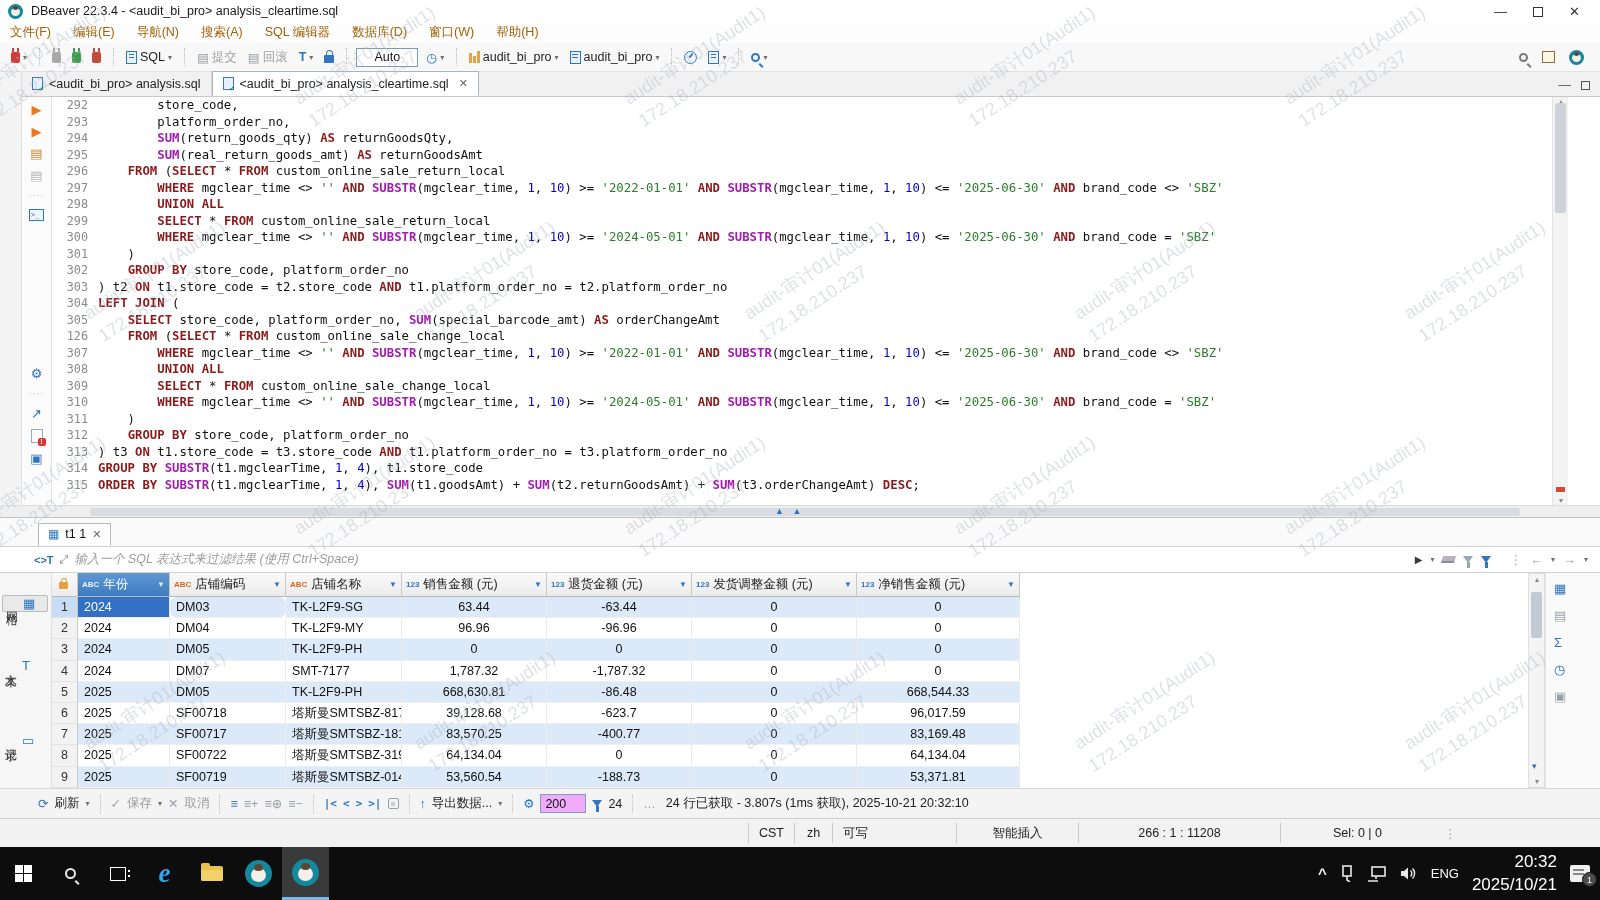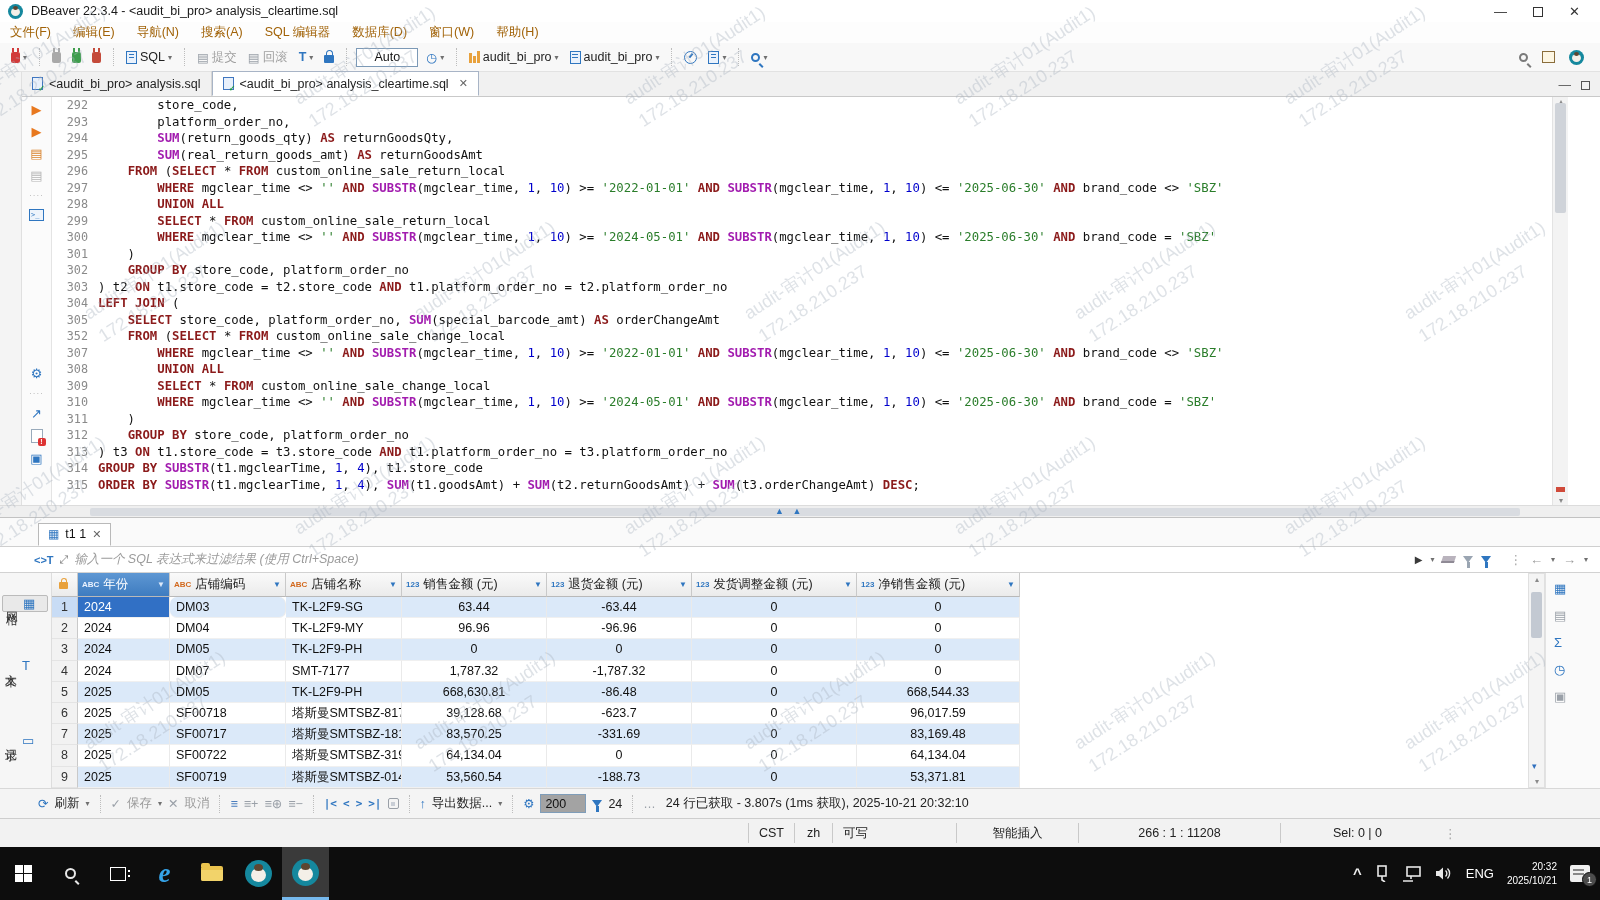--- a/index.html
+++ b/index.html
@@ -127,21 +127,21 @@
   .fetchmore { position:absolute; left:3px; bottom:16px; color:#2f6fbe; font-size:9px; }
   .panel-rail { left:1545px; top:573px; width:55px; height:215px; background:#fafafa; border-left:1px solid #e2e2e2; display:flex; flex-direction:column; align-items:flex-start; padding:8px 0 0 8px; gap:12px; }
   .panel-rail span { font-size:13px; }
 
   .rtoolbar { left:0; top:788px; width:1600px; height:30px; background:#f4f4f4; border-top:1px solid #d8d8d8; display:flex; align-items:center; padding-left:38px; gap:6px; }
   .blue { color:#2f76c0; } .grayic { color:#9aa0a8; } .edge { color:#4a7dbd; }
   .rtb-label { color:#222; } .rtb-label.dim { color:#9a9a9a; }
   .navic { color:#2f76c0; font-weight:bold; font-size:11px; font-family:"DejaVu Sans Mono",monospace; }
   .focusbox { width:11px; height:11px; border:1.3px solid #9aa0a8; border-radius:2px; position:relative; }
   .focusbox::after { content:""; position:absolute; left:2.5px; top:2.5px; width:4px; height:4px; background:#c9ced6; }
-  .fetchinput { width:46px; height:19px; border:1px solid #7f9db9; background:#a3a3a3; padding:0 4px; display:flex; align-items:center; }
+  .fetchinput { width:46px; height:19px; border:1px solid #7f9db9; background:#f0abfc; padding:0 4px; display:flex; align-items:center; }
   .rstatus { color:#222; margin-left:4px; white-space:nowrap; }
 
   
   .statusbar { left:0; top:818px; width:1600px; height:29px; background:#f2f2f2; border-top:1px solid #cecece; display:flex; align-items:center; }
   .sb-spacer { width:748px; flex:none; }
   .sb-cell { border-left:1px solid #c9c9c9; height:20px; display:flex; align-items:center; justify-content:center; padding:0 10px; color:#222; flex:none; }
   .sb-dots { color:#aaa; margin-left:10px; }
 
   
   .taskbar { left:0; top:847px; width:1600px; height:53px; background:#0d0d0d; display:flex; align-items:center; z-index:90; }
@@ -156,21 +156,21 @@
   .folder { width:22px; height:15px; background:#e9c24d; border-radius:2px; position:relative; }
   .folder::before { content:""; position:absolute; left:0; top:-3px; width:9px; height:4px; background:#e9c24d; border-radius:2px 2px 0 0; }
   .folder::after { content:""; position:absolute; left:0; top:4px; width:22px; height:11px; background:#f2d36a; border-radius:0 0 2px 2px; }
   .beaver.big { width:27px; height:27px; }
   .beaver.big::after { left:6px; top:8px; width:15px; height:14px; }
   .beaver.big::before { left:9px; top:4px; width:9px; height:7px; }
   .tray { margin-left:auto; display:flex; align-items:center; gap:13px; padding-right:10px; color:#fff; }
   .chev { font-size:15px; font-weight:bold; color:#eee; }
   .tray svg { display:block; }
   .lang { font-size:13px; }
-  .clock { text-align:right; font-size:10px; line-height:1.35; }
+  .clock { text-align:right; font-size:17px; line-height:1.35; }
   .notif { position:relative; width:20px; height:17px; background:#f0f0f0; border-radius:2px; }
   .notif::after { content:""; position:absolute; left:3px; top:4px; width:11px; height:1.6px; background:#888; box-shadow:0 4px 0 #888; }
   .badge { position:absolute; right:-7px; bottom:-5px; width:15px; height:15px; border-radius:50%; background:#4c4c4c; border:1.5px solid #0d0d0d; color:#fff; font-size:9px; display:flex; align-items:center; justify-content:center; }
 
   
   .wm-layer { left:0; top:0; width:1600px; height:847px; pointer-events:none; z-index:40; overflow:hidden; }
   .wm { position:absolute; transform:rotate(-33deg); color:#aab4c0; opacity:.38; font-size:18px; line-height:1.5; white-space:nowrap; }
 </style>
 </head>
 <body>
@@ -318,21 +318,21 @@
       <div class="code-line"><span class="lineno">296</span><span class="codetext"><span class="sg-p">    </span><span class="sg-k">FROM</span><span class="sg-p"> (</span><span class="sg-k">SELECT</span><span class="sg-p"> * </span><span class="sg-k">FROM</span><span class="sg-p"> custom_online_sale_return_local</span></span></div>
       <div class="code-line"><span class="lineno">297</span><span class="codetext"><span class="sg-p">        </span><span class="sg-k">WHERE</span><span class="sg-p"> mgclear_time &lt;&gt; </span><span class="sg-s">''</span><span class="sg-p"> </span><span class="sg-k">AND</span><span class="sg-p"> </span><span class="sg-f">SUBSTR</span><span class="sg-p">(mgclear_time, </span><span class="sg-n">1</span><span class="sg-p">, </span><span class="sg-n">10</span><span class="sg-p">) &gt;= </span><span class="sg-s">'2022-01-01'</span><span class="sg-p"> </span><span class="sg-k">AND</span><span class="sg-p"> </span><span class="sg-f">SUBSTR</span><span class="sg-p">(mgclear_time, </span><span class="sg-n">1</span><span class="sg-p">, </span><span class="sg-n">10</span><span class="sg-p">) &lt;= </span><span class="sg-s">'2025-06-30'</span><span class="sg-p"> </span><span class="sg-k">AND</span><span class="sg-p"> brand_code &lt;&gt; </span><span class="sg-s">'SBZ'</span></span></div>
       <div class="code-line"><span class="lineno">298</span><span class="codetext"><span class="sg-p">        </span><span class="sg-k">UNION ALL</span></span></div>
       <div class="code-line"><span class="lineno">299</span><span class="codetext"><span class="sg-p">        </span><span class="sg-k">SELECT</span><span class="sg-p"> * </span><span class="sg-k">FROM</span><span class="sg-p"> custom_online_sale_return_local</span></span></div>
       <div class="code-line"><span class="lineno">300</span><span class="codetext"><span class="sg-p">        </span><span class="sg-k">WHERE</span><span class="sg-p"> mgclear_time &lt;&gt; </span><span class="sg-s">''</span><span class="sg-p"> </span><span class="sg-k">AND</span><span class="sg-p"> </span><span class="sg-f">SUBSTR</span><span class="sg-p">(mgclear_time, </span><span class="sg-n">1</span><span class="sg-p">, </span><span class="sg-n">10</span><span class="sg-p">) &gt;= </span><span class="sg-s">'2024-05-01'</span><span class="sg-p"> </span><span class="sg-k">AND</span><span class="sg-p"> </span><span class="sg-f">SUBSTR</span><span class="sg-p">(mgclear_time, </span><span class="sg-n">1</span><span class="sg-p">, </span><span class="sg-n">10</span><span class="sg-p">) &lt;= </span><span class="sg-s">'2025-06-30'</span><span class="sg-p"> </span><span class="sg-k">AND</span><span class="sg-p"> brand_code = </span><span class="sg-s">'SBZ'</span></span></div>
       <div class="code-line"><span class="lineno">301</span><span class="codetext"><span class="sg-p">    )</span></span></div>
       <div class="code-line"><span class="lineno">302</span><span class="codetext"><span class="sg-p">    </span><span class="sg-k">GROUP BY</span><span class="sg-p"> store_code, platform_order_no</span></span></div>
       <div class="code-line"><span class="lineno">303</span><span class="codetext"><span class="sg-p">) t2 </span><span class="sg-k">ON</span><span class="sg-p"> t1.store_code = t2.store_code </span><span class="sg-k">AND</span><span class="sg-p"> t1.platform_order_no = t2.platform_order_no</span></span></div>
       <div class="code-line"><span class="lineno">304</span><span class="codetext"><span class="sg-k">LEFT JOIN</span><span class="sg-p"> (</span></span></div>
       <div class="code-line"><span class="lineno">305</span><span class="codetext"><span class="sg-p">    </span><span class="sg-k">SELECT</span><span class="sg-p"> store_code, platform_order_no, </span><span class="sg-f">SUM</span><span class="sg-p">(special_barcode_amt) </span><span class="sg-k">AS</span><span class="sg-p"> orderChangeAmt</span></span></div>
-      <div class="code-line"><span class="lineno">352</span><span class="codetext"><span class="sg-p">    </span><span class="sg-k">FROM</span><span class="sg-p"> (</span><span class="sg-k">SELECT</span><span class="sg-p"> * </span><span class="sg-k">FROM</span><span class="sg-p"> custom_online_sale_change_local</span></span></div>
+      <div class="code-line"><span class="lineno">126</span><span class="codetext"><span class="sg-p">    </span><span class="sg-k">FROM</span><span class="sg-p"> (</span><span class="sg-k">SELECT</span><span class="sg-p"> * </span><span class="sg-k">FROM</span><span class="sg-p"> custom_online_sale_change_local</span></span></div>
       <div class="code-line"><span class="lineno">307</span><span class="codetext"><span class="sg-p">        </span><span class="sg-k">WHERE</span><span class="sg-p"> mgclear_time &lt;&gt; </span><span class="sg-s">''</span><span class="sg-p"> </span><span class="sg-k">AND</span><span class="sg-p"> </span><span class="sg-f">SUBSTR</span><span class="sg-p">(mgclear_time, </span><span class="sg-n">1</span><span class="sg-p">, </span><span class="sg-n">10</span><span class="sg-p">) &gt;= </span><span class="sg-s">'2022-01-01'</span><span class="sg-p"> </span><span class="sg-k">AND</span><span class="sg-p"> </span><span class="sg-f">SUBSTR</span><span class="sg-p">(mgclear_time, </span><span class="sg-n">1</span><span class="sg-p">, </span><span class="sg-n">10</span><span class="sg-p">) &lt;= </span><span class="sg-s">'2025-06-30'</span><span class="sg-p"> </span><span class="sg-k">AND</span><span class="sg-p"> brand_code &lt;&gt; </span><span class="sg-s">'SBZ'</span></span></div>
       <div class="code-line"><span class="lineno">308</span><span class="codetext"><span class="sg-p">        </span><span class="sg-k">UNION ALL</span></span></div>
       <div class="code-line"><span class="lineno">309</span><span class="codetext"><span class="sg-p">        </span><span class="sg-k">SELECT</span><span class="sg-p"> * </span><span class="sg-k">FROM</span><span class="sg-p"> custom_online_sale_change_local</span></span></div>
       <div class="code-line"><span class="lineno">310</span><span class="codetext"><span class="sg-p">        </span><span class="sg-k">WHERE</span><span class="sg-p"> mgclear_time &lt;&gt; </span><span class="sg-s">''</span><span class="sg-p"> </span><span class="sg-k">AND</span><span class="sg-p"> </span><span class="sg-f">SUBSTR</span><span class="sg-p">(mgclear_time, </span><span class="sg-n">1</span><span class="sg-p">, </span><span class="sg-n">10</span><span class="sg-p">) &gt;= </span><span class="sg-s">'2024-05-01'</span><span class="sg-p"> </span><span class="sg-k">AND</span><span class="sg-p"> </span><span class="sg-f">SUBSTR</span><span class="sg-p">(mgclear_time, </span><span class="sg-n">1</span><span class="sg-p">, </span><span class="sg-n">10</span><span class="sg-p">) &lt;= </span><span class="sg-s">'2025-06-30'</span><span class="sg-p"> </span><span class="sg-k">AND</span><span class="sg-p"> brand_code = </span><span class="sg-s">'SBZ'</span></span></div>
       <div class="code-line"><span class="lineno">311</span><span class="codetext"><span class="sg-p">    )</span></span></div>
       <div class="code-line"><span class="lineno">312</span><span class="codetext"><span class="sg-p">    </span><span class="sg-k">GROUP BY</span><span class="sg-p"> store_code, platform_order_no</span></span></div>
       <div class="code-line"><span class="lineno">313</span><span class="codetext"><span class="sg-p">) t3 </span><span class="sg-k">ON</span><span class="sg-p"> t1.store_code = t3.store_code </span><span class="sg-k">AND</span><span class="sg-p"> t1.platform_order_no = t3.platform_order_no</span></span></div>
       <div class="code-line"><span class="lineno">314</span><span class="codetext"><span class="sg-k">GROUP BY</span><span class="sg-p"> </span><span class="sg-f">SUBSTR</span><span class="sg-p">(t1.mgclearTime, </span><span class="sg-n">1</span><span class="sg-p">, </span><span class="sg-n">4</span><span class="sg-p">), t1.store_code</span></span></div>
       <div class="code-line"><span class="lineno">315</span><span class="codetext"><span class="sg-k">ORDER BY</span><span class="sg-p"> </span><span class="sg-f">SUBSTR</span><span class="sg-p">(t1.mgclearTime, </span><span class="sg-n">1</span><span class="sg-p">, </span><span class="sg-n">4</span><span class="sg-p">), </span><span class="sg-f">SUM</span><span class="sg-p">(t1.goodsAmt) + </span><span class="sg-f">SUM</span><span class="sg-p">(t2.returnGoodsAmt) + </span><span class="sg-f">SUM</span><span class="sg-p">(t3.orderChangeAmt) </span><span class="sg-k">DESC</span><span class="sg-p">;</span></span></div>
     </div>
@@ -490,21 +490,21 @@
         <div class="cell num" style="width: 145px;">-623.7</div>
         <div class="cell num" style="width: 165px;">0</div>
         <div class="cell num" style="width: 163px;">96,017.59</div>
       </div>
       <div class="grow" style="height: 21.2px; line-height: 21.2px;">
         <div class="rnum">7</div>
         <div class="cell stripe" style="width: 92px;">2025</div>
         <div class="cell stripe" style="width: 116px;">SF00717</div>
         <div class="cell stripe" style="width: 116px;">塔斯曼SMTSBZ-1815</div>
         <div class="cell num stripe" style="width: 145px;">83,570.25</div>
-        <div class="cell num stripe" style="width: 145px;">-331.69</div>
+        <div class="cell num stripe" style="width: 145px;">-400.77</div>
         <div class="cell num stripe" style="width: 165px;">0</div>
         <div class="cell num stripe" style="width: 163px;">83,169.48</div>
       </div>
       <div class="grow" style="height: 21.2px; line-height: 21.2px;">
         <div class="rnum">8</div>
         <div class="cell" style="width: 92px;">2025</div>
         <div class="cell" style="width: 116px;">SF00722</div>
         <div class="cell" style="width: 116px;">塔斯曼SMTSBZ-3194</div>
         <div class="cell num" style="width: 145px;">64,134.04</div>
         <div class="cell num" style="width: 145px;">0</div>

